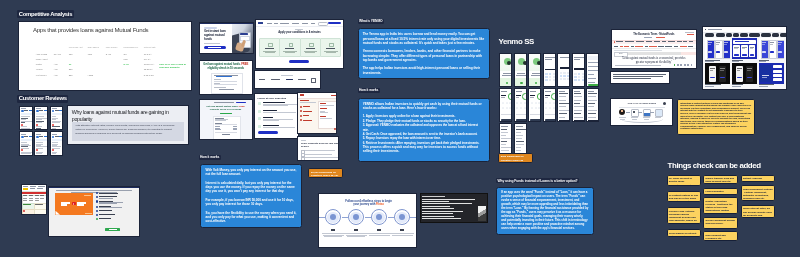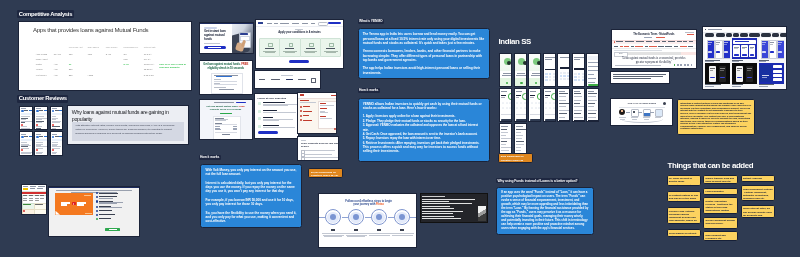--- a/index.html
+++ b/index.html
@@ -503,21 +503,21 @@
         <div style="position:absolute;left:0;top:21.78px;width:39.3px;height:0.9px;background:#e2e2e2;"></div>
       </div>
     <div style="position:absolute;left:56.6px;top:12.1px;width:8.5px;height:14.5px;background:linear-gradient(150deg,#f2f2f2 0 38%,#9a9a9a 39% 58%,#3d3d3d 59% 100%);"></div>
   </div>
 
   <div class="seclabel" style="left:496.1px;top:178.3px;font-size:3.35px;line-height:4.4px;letter-spacing:-0.1px;">Why using Funds instead of Loans is a better option?</div>
   <div class="blueblock" style="left:496.1px;top:187.3px;width:97.9px;height:47.4px;font-size:2.92px;line-height:3.95px;">
     <div>If an app uses the word "Funds" instead of "Loan," it can have a positive psychological impact on users. The term "Funds" can evoke a sense of financial empowerment, investment, and growth, which may be more appealing and less intimidating than the term "Loan." By framing the financial assistance provided by the app as "Funds," users may perceive it as a resource for achieving their financial goals, managing their money wisely, and potentially investing in their future. This shift in terminology can help create a more positive and proactive mindset among users when engaging with the app's financial services.</div>
   </div>
 
-  <div class="bigtitle" style="left:498.5px;top:36.6px;font-size:7.9px;">Indian SS</div>
+  <div class="bigtitle" style="left:498.5px;top:36.6px;font-size:7.9px;">Yenmo SS</div>
   <div id="ssgrid" style="position:absolute;left:499px;top:53px;width:100.5px;height:96px;">
       <div style="position:absolute;left:0px;top:0px;width:13.35px;height:33.8px;background:#fff;border:0.6px solid #1b2338;overflow:hidden;box-sizing:border-box;">
         <div style="position:absolute;left:0;top:0;width:100%;height:17px;background:linear-gradient(180deg,#fbfdfb,#eef7ee);"></div>
         <div style="position:absolute;left:3.7911680936813354px;top:4px;width:7px;height:7px;background:#5fbf62;border-radius:50%;opacity:0.8;"></div>
         <div style="position:absolute;left:6.8977943658828735px;top:7px;width:4px;height:4px;background:#21302b;border-radius:50%;"></div>
         <div style="position:absolute;left:2.6px;top:19px;width:8px;height:1px;background:#8d95a5;"></div>
         <div style="position:absolute;left:1.6px;top:21.2px;width:10px;height:1px;background:#8d95a5;"></div>
         <div style="position:absolute;left:0;top:24px;width:100%;height:9.8px;background:#e4f6e2;"></div>
         <div style="position:absolute;left:5.5px;top:27.5px;width:2.6px;height:2.6px;background:#3fae45;border-radius:50%;"></div>
       </div>
@@ -889,21 +889,21 @@
           <div style="position:absolute;left:14px;top:11.1px;width:9.5px;height:3.2px;background:#ffffff;border-radius:0.4px;"></div>
           <div style="position:absolute;left:14px;top:15.399999999999999px;width:9.5px;height:3.2px;background:#ffffff;border-radius:0.4px;"></div>
         </div>
         <div style="position:absolute;left:54px;top:46px;width:15.3px;height:0.55px;background:#5a6372;"></div>
         <div style="position:absolute;left:54px;top:47.2px;width:9.0px;height:0.5px;background:#9aa3b5;"></div>
       </div>
   </div>
 
   <div class="sticky" style="left:676.8px;top:98.9px;width:77.8px;height:36.6px;font-size:2.24px;line-height:2.58px;padding:1.8px 2.4px;">Integrating a chatbot instead of calls and Whatsapp in an app, offering loans against mutual funds can enhance user experience by providing real-time assistance and personalized support. Users can interact with the chatbot to get immediate responses to their queries, receive guidance on the loan process, and troubleshoot any issues they encounter. The chatbot can offer a conversational interface, making it easier for users to navigate the app, understand loan terms, and receive tailored recommendations based on their specific needs. This interactive feature can streamline communication, enhance user engagement, and improve overall customer satisfaction.</div>
 
-  <div class="bigtitle" style="left:667.6px;top:160.6px;font-size:7.9px;">Things that can be added</div>
+  <div class="bigtitle" style="left:667.6px;top:160.6px;font-size:7.9px;">Things check can be added</div>
 
   <div class="sticky" style="left:666.6px;top:174.7px;width:34.4px;height:11.8px;">Re-Trade account is directly make connections from the app. Difficult using any third party use.</div>
   <div class="sticky" style="left:666.6px;top:191.2px;width:34.4px;height:10.9px;">In Chatbot instead of Call and videos or too many Mail's, to for customer Support?</div>
   <div class="sticky" style="left:666.6px;top:207.4px;width:34.4px;height:16.5px;">Flexible Loan Options - including varying repayment periods and loan amounts, based on their mutual fund portfolio's value.</div>
   <div class="sticky" style="left:666.6px;top:229.2px;width:34.4px;height:7.8px;">Clear display of interest Rate information.</div>
 
   <div class="sticky" style="left:703.4px;top:174.7px;width:34.6px;height:9.6px;">Money transfer from any bank account directly.</div>
   <div class="sticky" style="left:703.4px;top:187.8px;width:34.6px;height:7.1px;">Loan calculator</div>
   <div class="sticky" style="left:703.4px;top:197.4px;width:34.6px;height:17.1px;">Digital Application Process - that track the status of their loan applications. Mutual Funds and repayment and schedules are invoices.</div>
   <div class="sticky" style="left:703.4px;top:216.7px;width:34.6px;height:11.9px;">Secure document upload and processes.</div>

